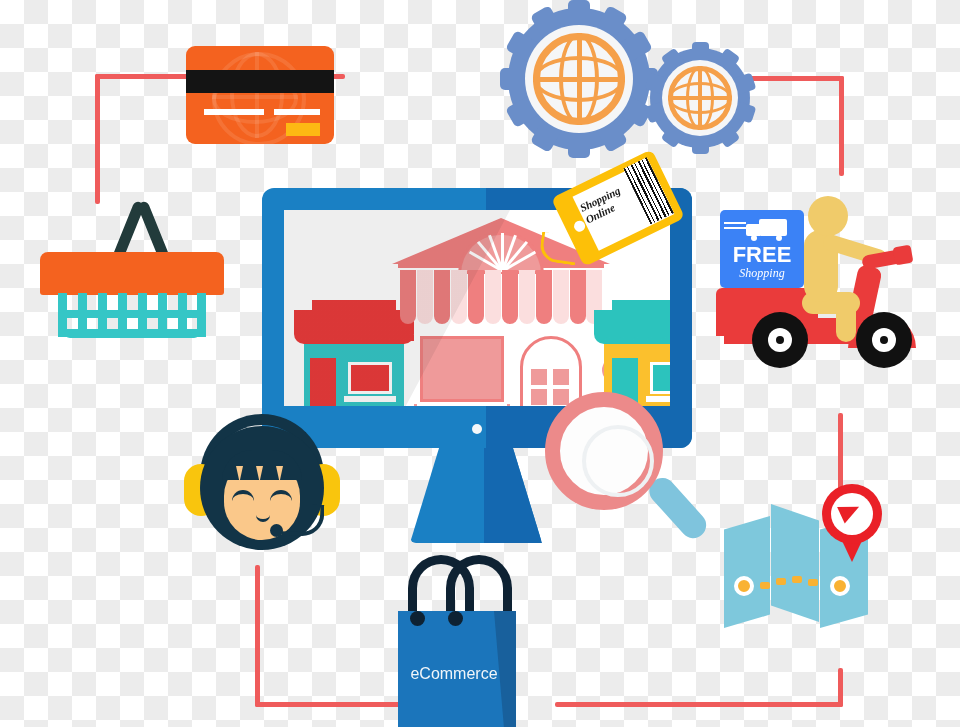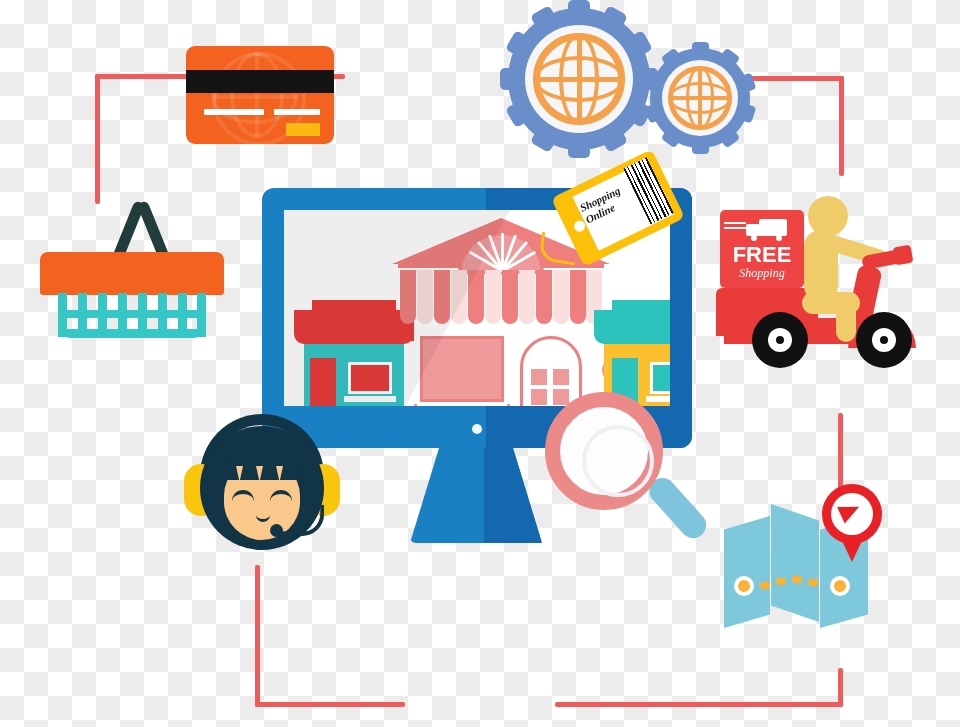--- a/index.html
+++ b/index.html
@@ -122,21 +122,21 @@
   .tag-body{position:absolute;inset:0;background:#fdc008;border-radius:7px;}
   .tag-paper{position:absolute;left:20px;top:8px;right:8px;bottom:8px;background:#fff;}
   .tag-hole{position:absolute;left:8px;top:32px;width:11px;height:11px;border-radius:50%;background:#fff;}
   .tag-text{position:absolute;left:22px;top:16px;width:58px;font-size:11px;line-height:13px;color:#1b1b1b;font-family:"Liberation Serif",serif;font-style:italic;font-weight:bold;}
   .tag-barcode{position:absolute;right:8px;top:5px;width:26px;height:62px;
     background:repeating-linear-gradient(90deg,#111 0 2px,#fff 2px 4px,#111 4px 5px,#fff 5px 8px);}
   #tag-string{left:540px;top:234px;width:34px;height:26px;border:3px solid #fdc008;border-top:none;border-right:none;border-radius:0 0 0 18px;transform:rotate(8deg);}
 
   
   #scooter{left:716px;top:196px;width:205px;height:176px;}
-  .sc-box{position:absolute;left:4px;top:14px;width:84px;height:78px;background:#ef4444;border-radius:5px;}
+  .sc-box{position:absolute;left:4px;top:14px;width:84px;height:78px;background:#3b82f6;border-radius:5px;}
   .sc-truck{position:absolute;left:26px;top:8px;width:42px;height:22px;}
   .sc-truck .cab{position:absolute;left:0;top:6px;width:14px;height:12px;background:#fff;border-radius:2px 0 0 2px;}
   .sc-truck .bed{position:absolute;left:13px;top:1px;width:28px;height:17px;background:#fff;border-radius:2px;}
   .sc-truck .wh{position:absolute;bottom:-1px;width:6px;height:6px;border-radius:50%;background:#fff;}
   .sc-lines{position:absolute;left:4px;top:12px;width:22px;height:9px;
     background:repeating-linear-gradient(180deg,#fff 0 2px,transparent 2px 5px);}
   .sc-free{position:absolute;left:0;top:32px;width:84px;text-align:center;color:#fff;font-weight:bold;font-size:22px;letter-spacing:0px;font-family:"Liberation Sans",sans-serif;}
   .sc-delivery{position:absolute;left:0;top:56px;width:84px;text-align:center;color:#fff;font-size:12px;font-style:italic;font-family:"Liberation Serif",serif;}
   .sc-cargo{position:absolute;left:0;top:92px;width:102px;height:48px;background:#ea3b3b;border-radius:6px 6px 0 0;}
   .sc-cargo2{position:absolute;left:8px;top:126px;width:150px;height:22px;background:#ea3b3b;}
@@ -420,20 +420,30 @@
     <div class="ag-mic"></div>
   </div>
 
   <div class="abs" id="magnifier">
     <div class="mg-handle"></div>
     <div class="mg-ring">
       <div class="mg-gloss"></div>
     </div>
   </div>
 
+  <div class="abs" id="shopping-bag">
+    <div class="bag-handle bag-h1"></div>
+    <div class="bag-handle bag-h2"></div>
+    <div class="bag-body">
+      <div class="bag-side"></div>
+    </div>
+    <div class="bag-knob" style="left:18px;top:56px;"></div>
+    <div class="bag-knob" style="left:56px;top:56px;"></div>
+    <div class="bag-label">eCommerce</div>
+  </div>
 
   <div class="abs" id="map-icon">
     <div class="mp-panel mp-1"></div>
     <div class="mp-panel mp-2"></div>
     <div class="mp-panel mp-3"></div>
     <div class="mp-route">
       <div class="mp-dot" style="left:0;top:2px;"></div>
       <div class="mp-dash" style="left:26px;"></div>
       <div class="mp-dash" style="left:42px;top:4px;"></div>
       <div class="mp-dash" style="left:58px;top:2px;"></div>

